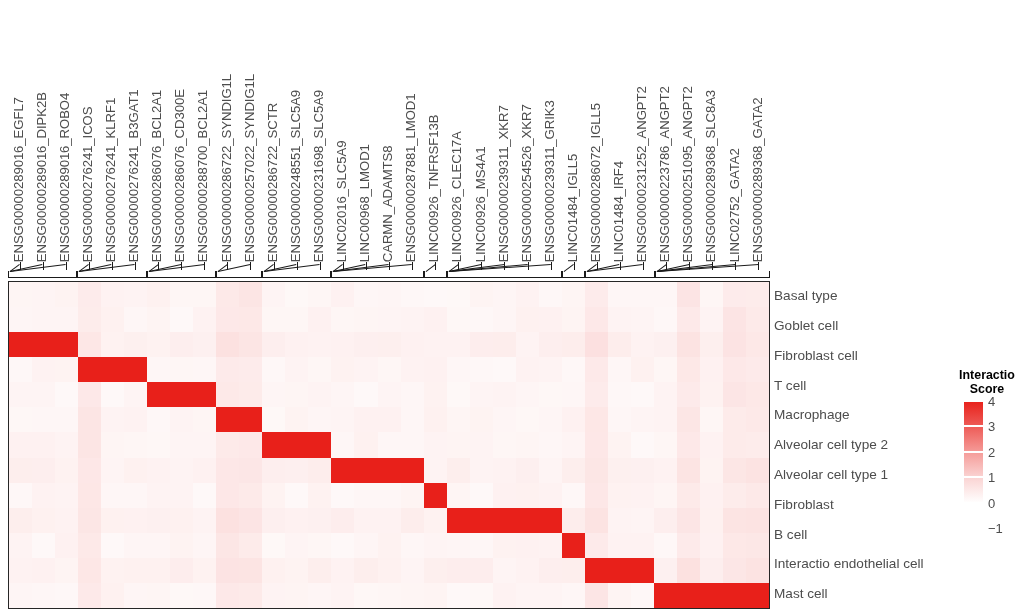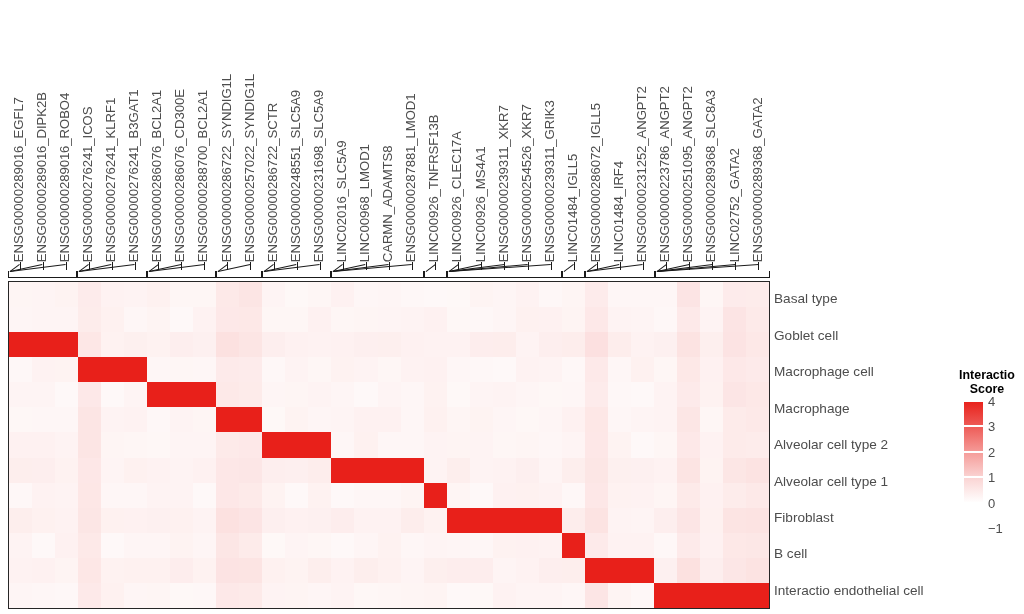--- a/index.html
+++ b/index.html
@@ -739,27 +739,29 @@
         <div class="hm-cell" style="background: rgb(232, 32, 26);"></div>
         <div class="hm-cell" style="background: rgb(232, 32, 26);"></div>
         <div class="hm-cell" style="background: rgb(232, 32, 26);"></div>
       </div>
     </div>
 </div>
 
 <div id="row-label-area">
     <div class="row-label">Basal type</div>
     <div class="row-label">Goblet cell</div>
-    <div class="row-label">Macrophage cell</div>
+    <div class="row-label">Fibroblast cell</div>
+    <div class="row-label">T cell</div>
     <div class="row-label">Macrophage</div>
     <div class="row-label">Alveolar cell type 2</div>
     <div class="row-label">Alveolar cell type 1</div>
     <div class="row-label">Fibroblast</div>
     <div class="row-label">B cell</div>
     <div class="row-label">Interactio endothelial cell</div>
+    <div class="row-label">Mast cell</div>
   </div>
 
 <div id="legend">
   <div id="legend-title">Interactio
 Score</div>
   <div id="legend-body">
     <div id="legend-bar" style="background: linear-gradient(rgb(232, 32, 26) 0%, rgb(238, 94, 90) 26%, rgb(245, 155, 152) 50%, rgb(250, 210, 209) 74%, rgb(255, 255, 255) 100%);"></div>
   <div class="legend-tickmark" style="top: 0px;"></div>
       <div class="legend-tick-label" style="top: 0px;">4</div>
       <div class="legend-tickmark" style="top: 24.7px;"></div>

